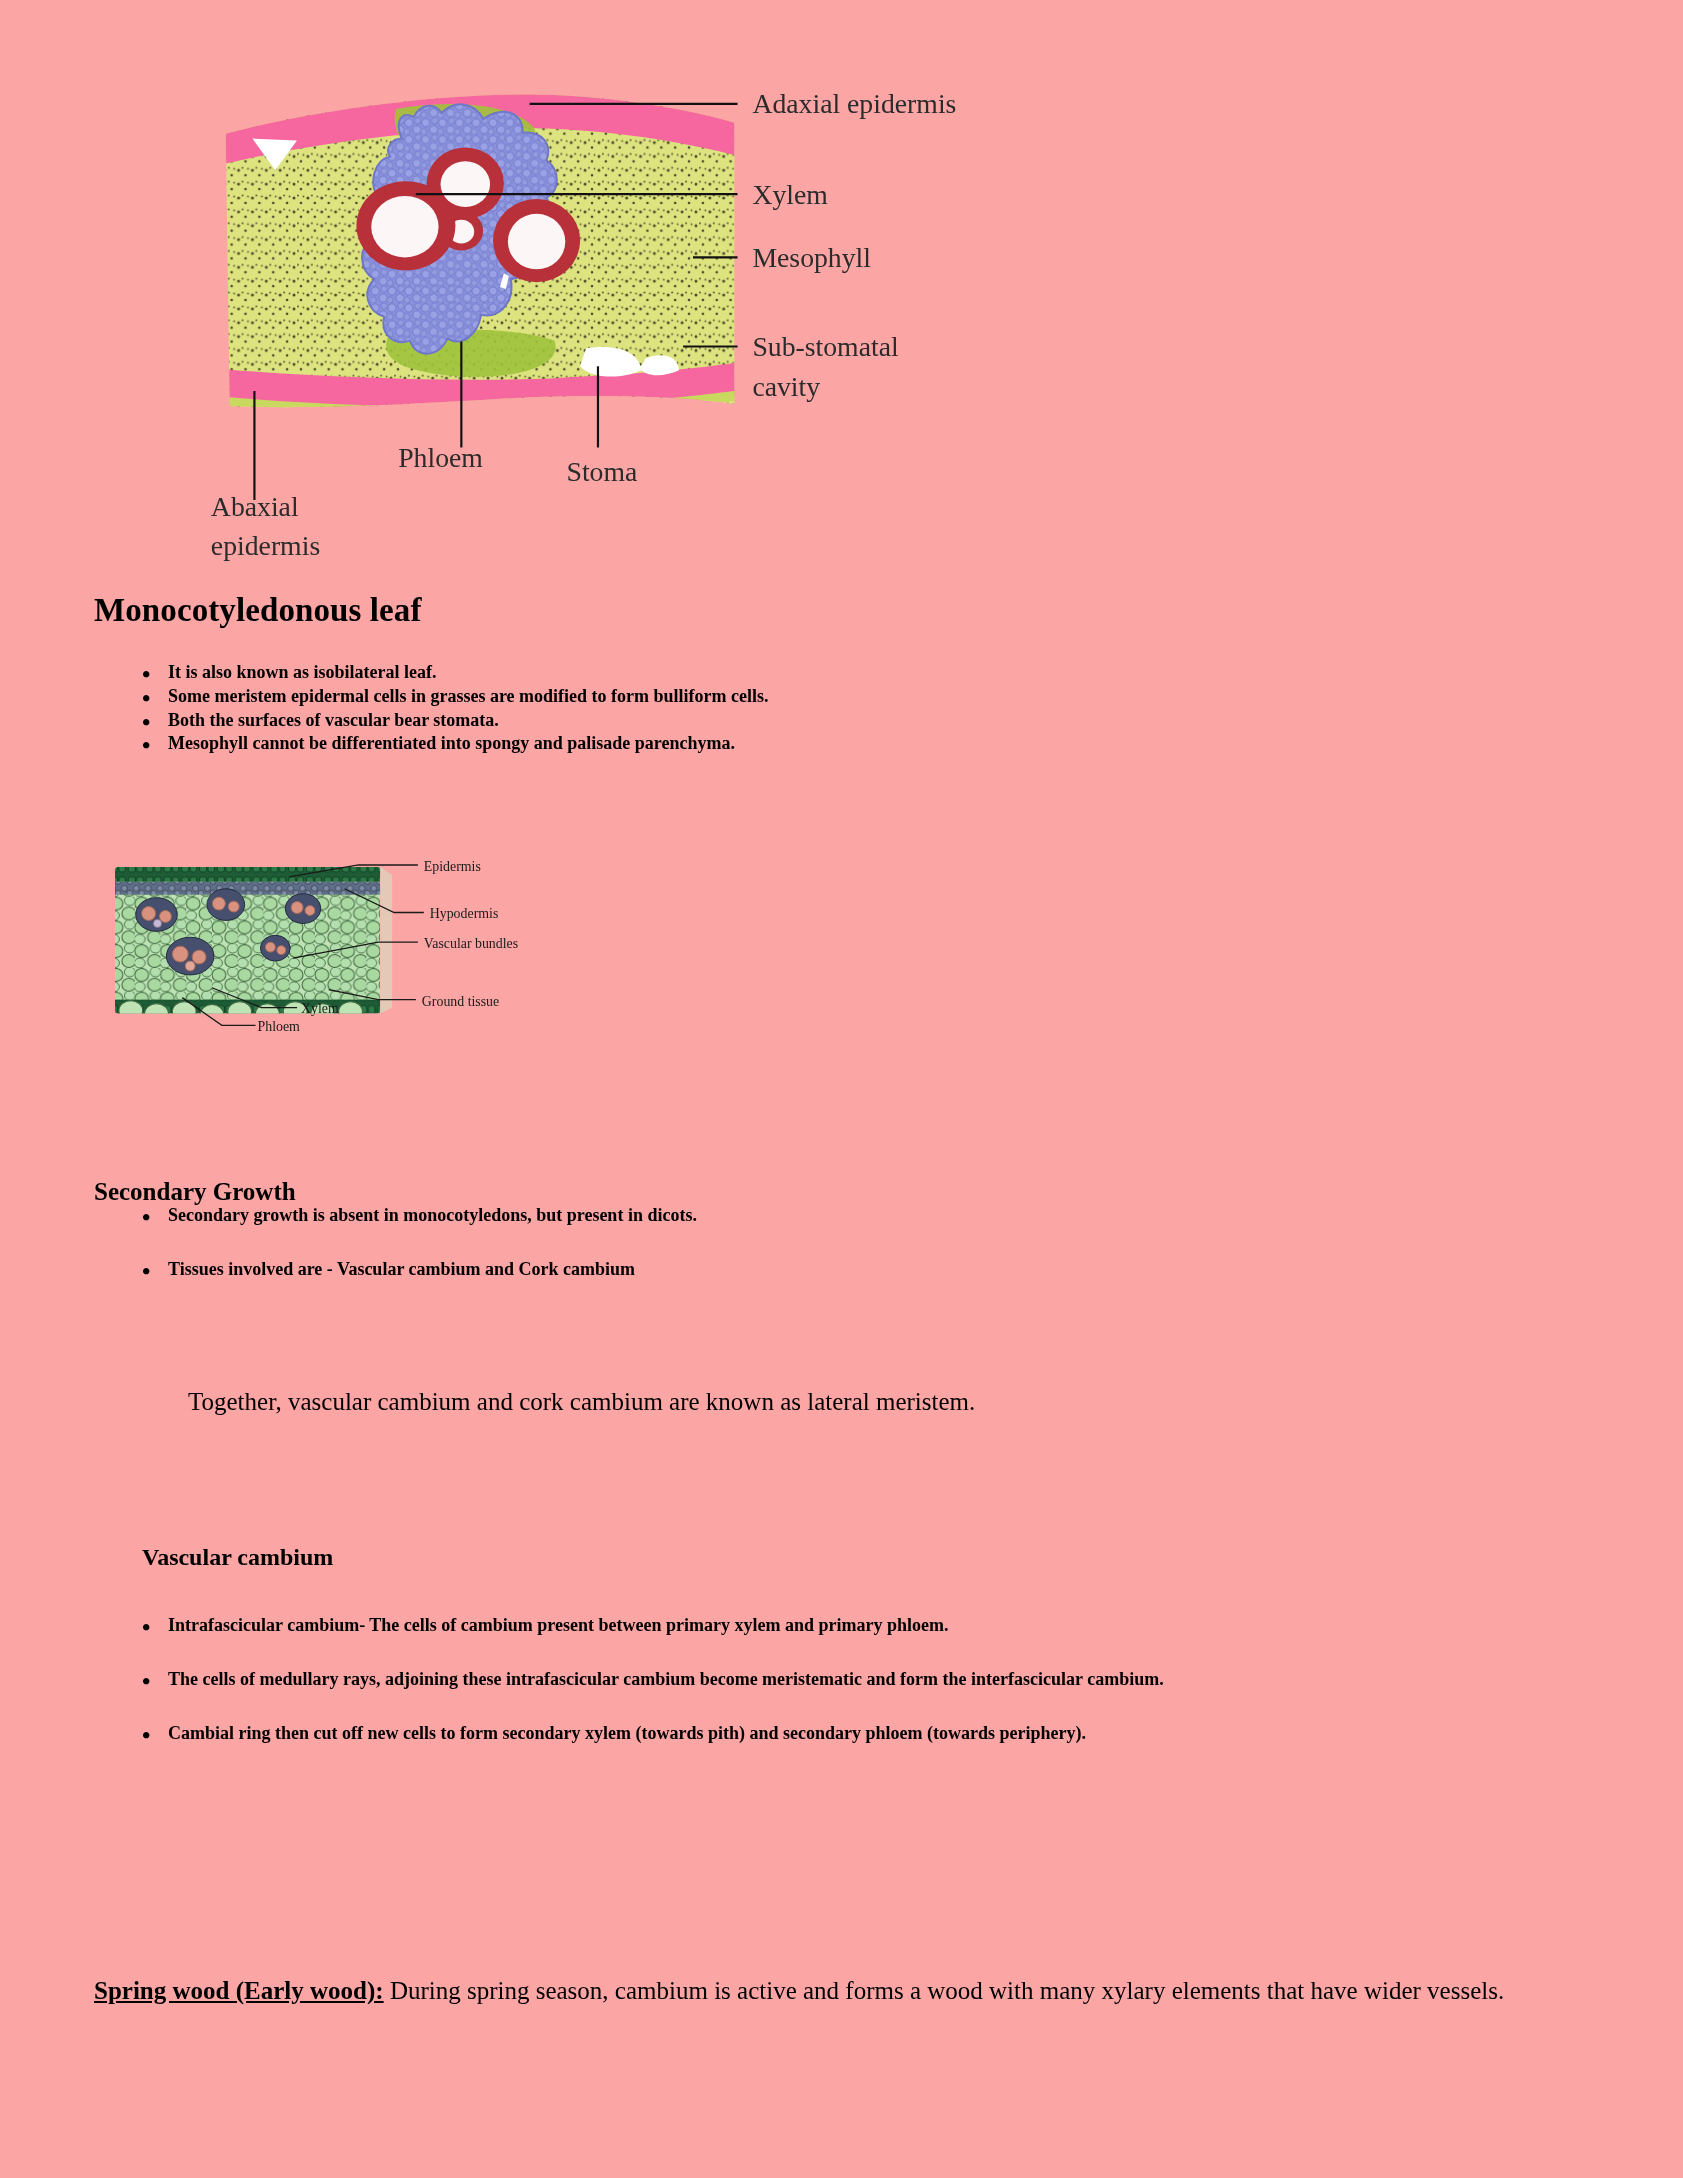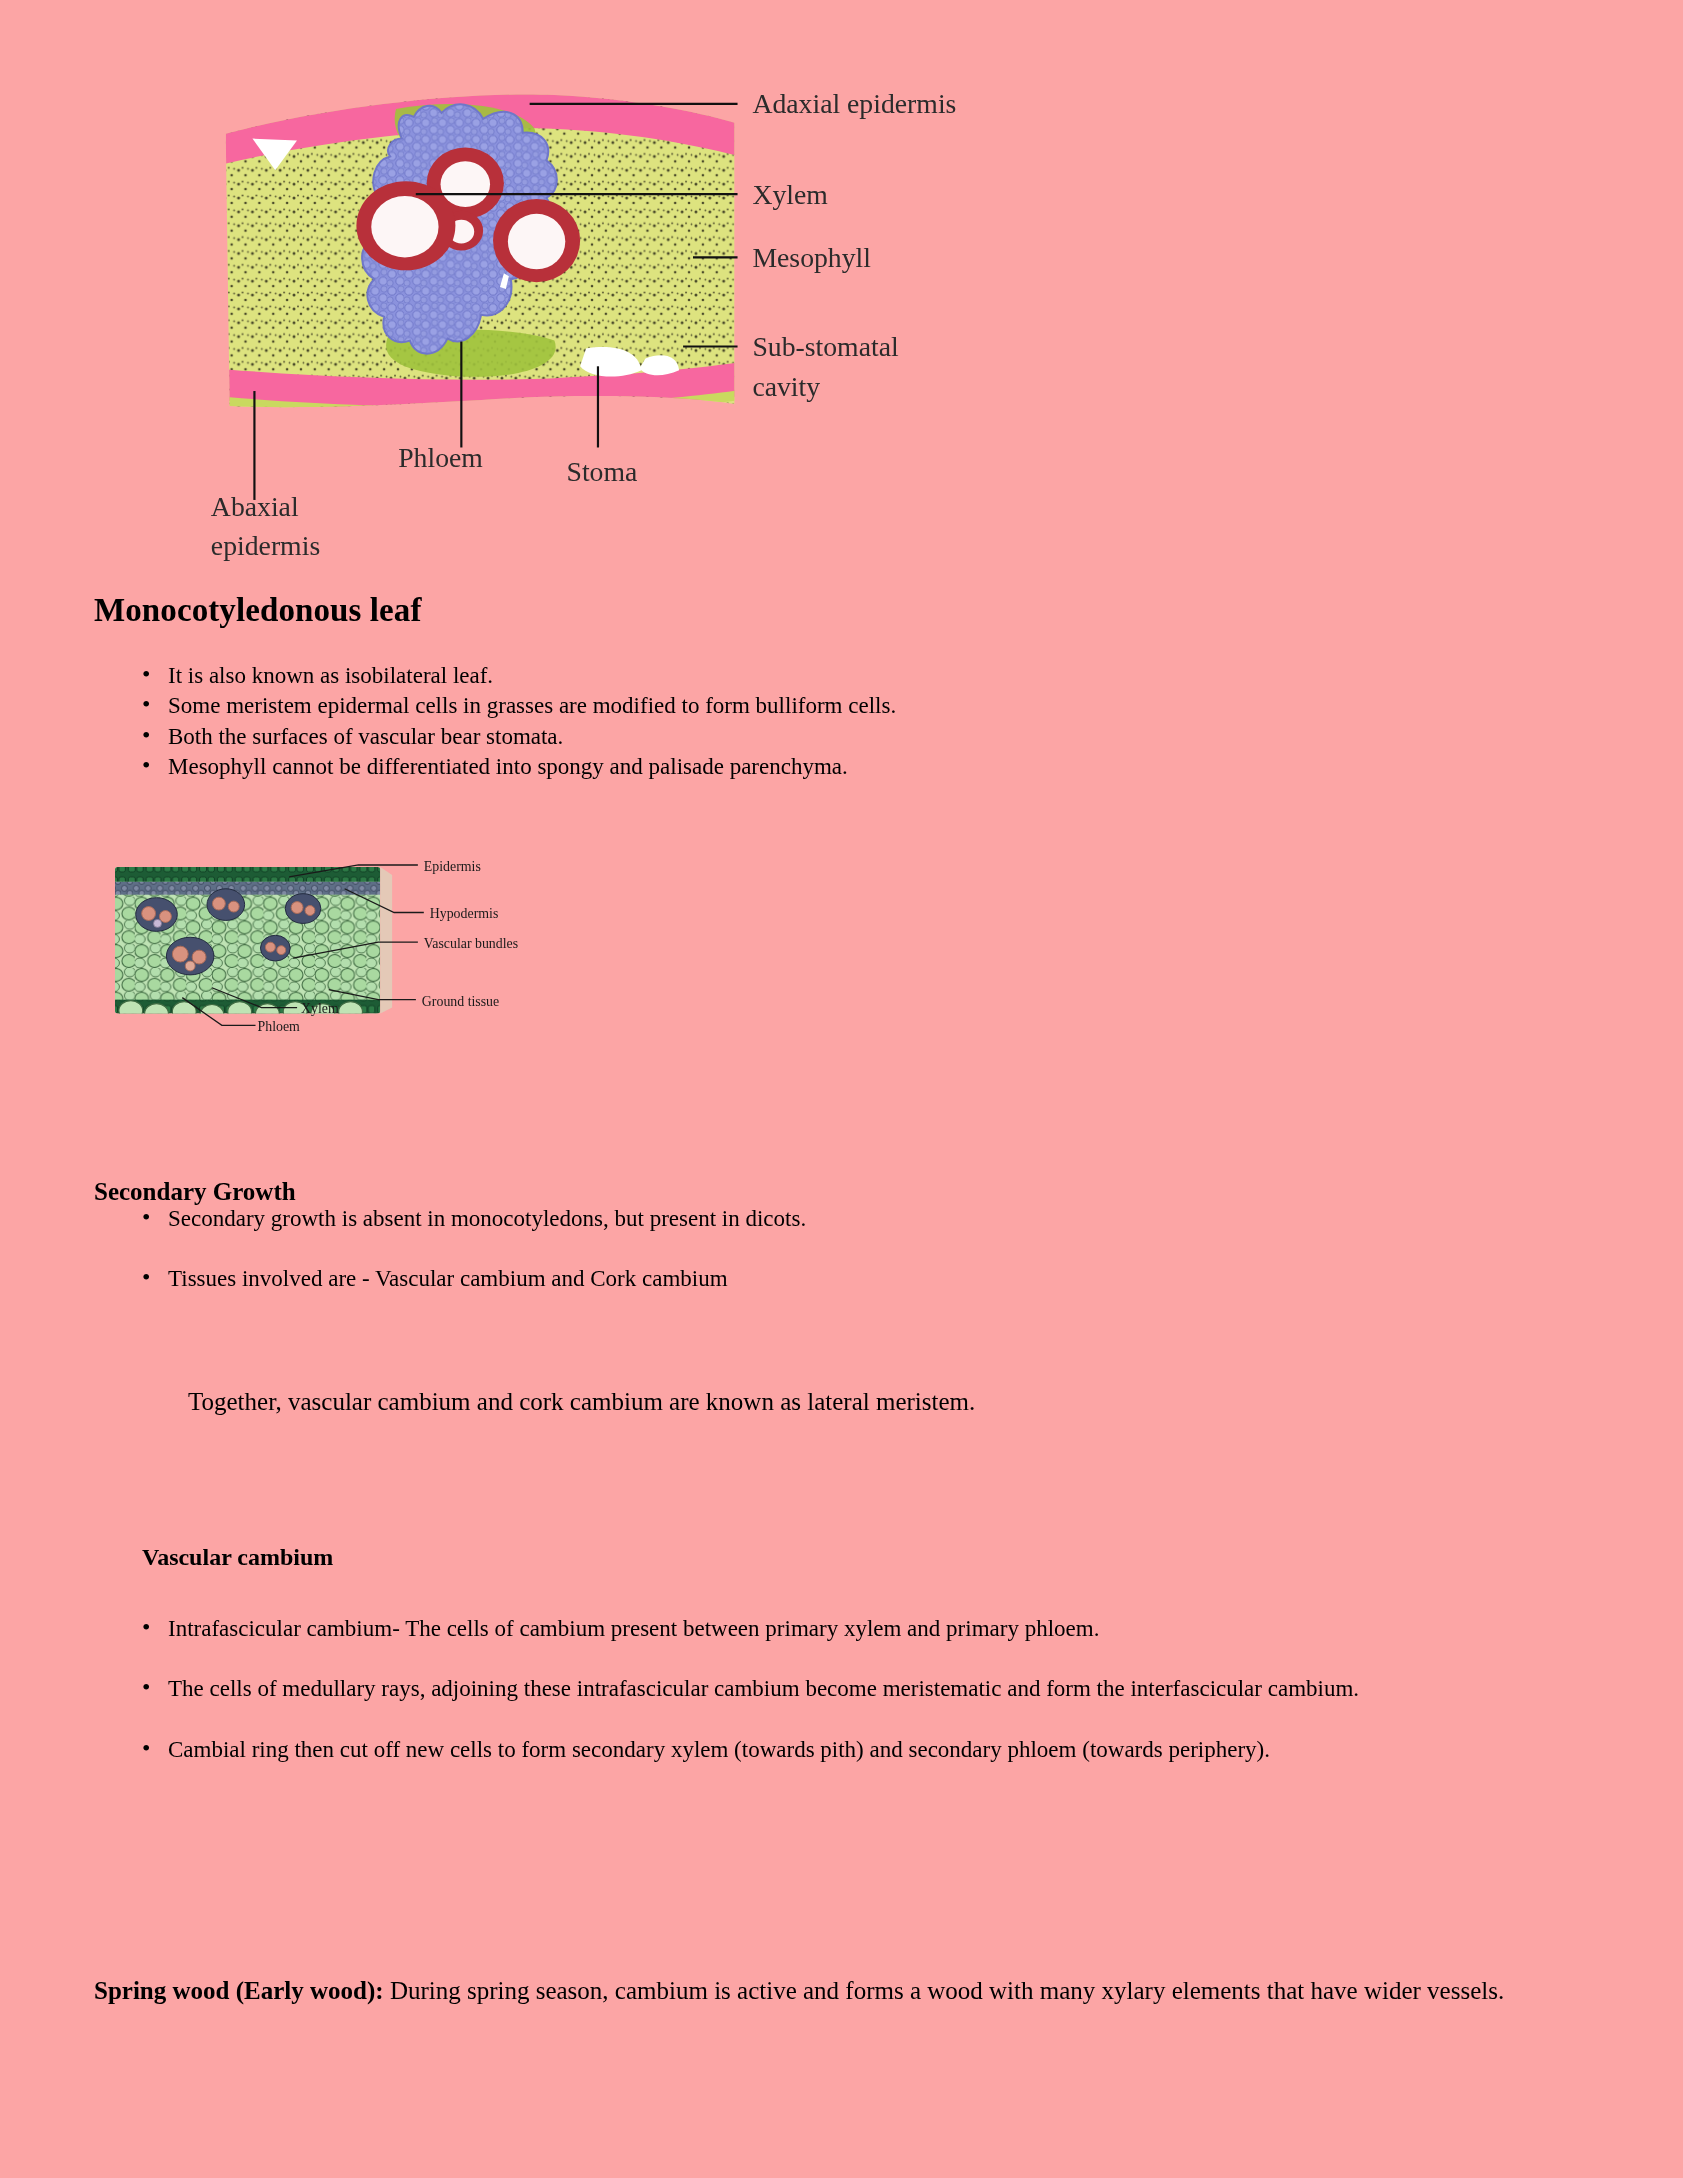--- a/index.html
+++ b/index.html
@@ -62,23 +62,24 @@
   }
 
   ul.bullets {
     position: absolute;
     margin: 0;
     padding: 0;
     list-style: none;
   }
   ul.bullets li {
     position: relative;
-    font-size: 23px;
+    font-size: 18px;
     line-height: 1.32;
     padding-left: 34px;
+    font-weight: bold;
   }
   ul.bullets li::before {
     content: "\2022";
     position: absolute;
     left: 8px;
     top: -2px;
     font-size: 24px;
     line-height: 1.32;
   }
   ul.tight li { margin-bottom: 0px; }
@@ -300,17 +301,17 @@
 
   <div class="h-sub2" style="top:1544px;">Vascular cambium</div>
 
   <ul class="bullets loose" style="left:134px; top:1614px; width:1411px;">
     <li>Intrafascicular cambium- The cells of cambium present between primary xylem and primary phloem.</li>
     <li>The cells of medullary rays, adjoining these intrafascicular cambium become meristematic and form the interfascicular cambium.</li>
     <li>Cambial ring then cut off new cells to form secondary xylem (towards pith) and secondary phloem (towards periphery).</li>
   </ul>
 
   <div class="para" style="left:94px; top:1975px; width:1440px;">
-    <span style="font-weight:bold;">Spring wood (Early wood):</span><span> During spring season, cambium is active and forms a wood with many xylary elements that have wider vessels.</span>
+    <span style="font-weight:bold;text-decoration:underline;">Spring wood (Early wood):</span><span> During spring season, cambium is active and forms a wood with many xylary elements that have wider vessels.</span>
   </div>
 
 </div>
 
 
 </body></html>

